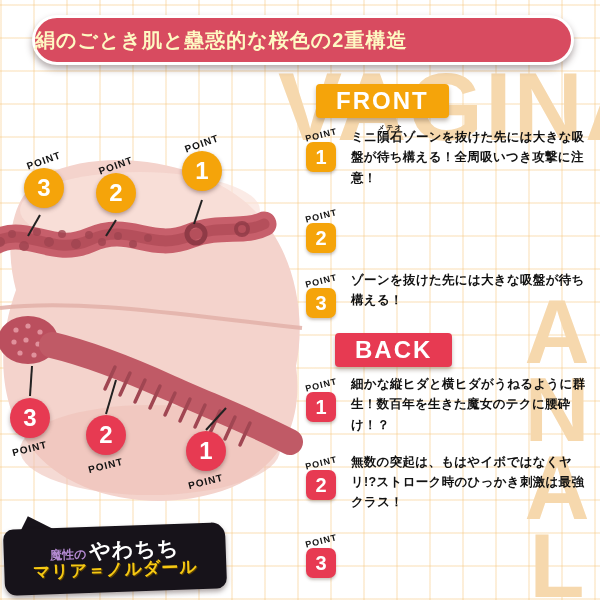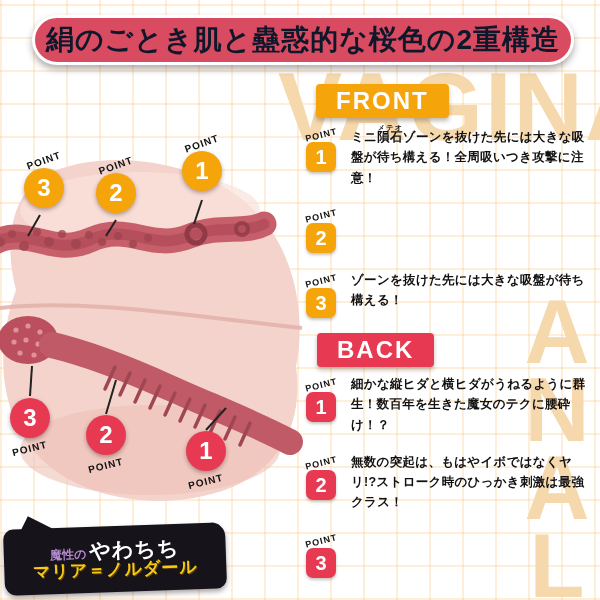--- a/index.html
+++ b/index.html
@@ -12,29 +12,29 @@
   }
   
   .bg-word{position:absolute;font-weight:bold;color:#f6d8ad;z-index:0;user-select:none;}
   .bg-word-top{left:278px;top:52px;font-size:96px;letter-spacing:2px;white-space:nowrap;}
   .bg-word-side{right:-8px;top:282px;font-size:90px;writing-mode:vertical-rl;text-orientation:upright;letter-spacing:-22px;}
   
   .title-banner{
     position:absolute;left:32px;top:15px;width:536px;height:44px;z-index:5;
     background:#d84b60;border:3px solid #fff;border-radius:28px;
     box-shadow:0 4px 7px rgba(60,40,40,.4);
-    color:#0f172a;font-size:28px;font-weight:bold;text-align:center;line-height:44px;letter-spacing:1px;
+    color:#fef9c3;font-size:20px;font-weight:bold;text-align:left;line-height:44px;letter-spacing:1px;
   }
   
   .sec-label{
     position:absolute;z-index:4;color:#fff;font-weight:bold;font-size:24px;letter-spacing:2px;
     padding:3px 20px;border-radius:4px;box-shadow:0 3px 4px rgba(80,60,40,.35);
   }
   .sec-front{left:316px;top:84px;background:#f5a40a;}
-  .sec-back{left:317px;top:333px;background:#e73a52;}
+  .sec-back{left:335px;top:333px;background:#e73a52;}
   
   .pt-col{position:absolute;z-index:4;left:300px;width:296px;}
   .pt-col-front{top:124px;}
   .pt-col-back{top:374px;}
   .pt-row{display:flex;gap:9px;align-items:flex-start;margin-bottom:17px;}
   .pbadge{flex:0 0 42px;text-align:center;}
   .ptag{display:inline-block;font-size:9px;font-weight:bold;color:#111;transform:rotate(-14deg);letter-spacing:1px;}
   .pnum{display:block;width:30px;height:30px;margin:0 auto;border-radius:7px;color:#fff;font-size:20px;font-weight:bold;line-height:30px;text-align:center;box-shadow:0 2px 3px rgba(80,60,40,.3);}
   .pnum-front{background:#f5a40a;}
   .pnum-back{background:#e73a52;}

